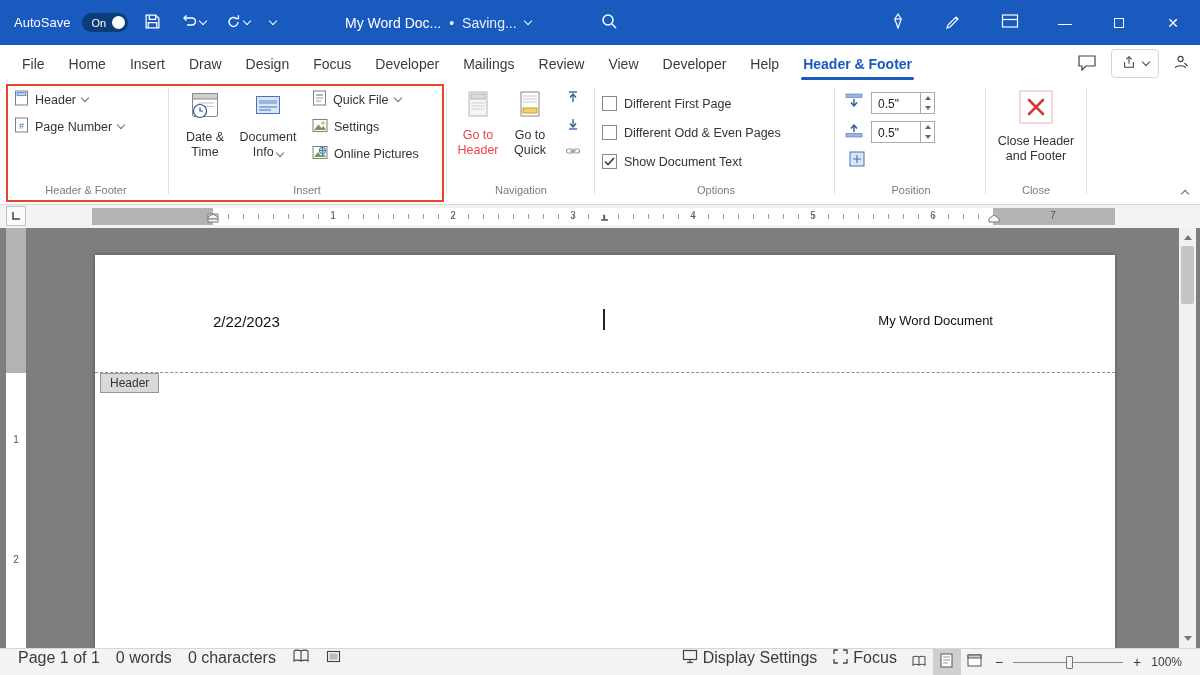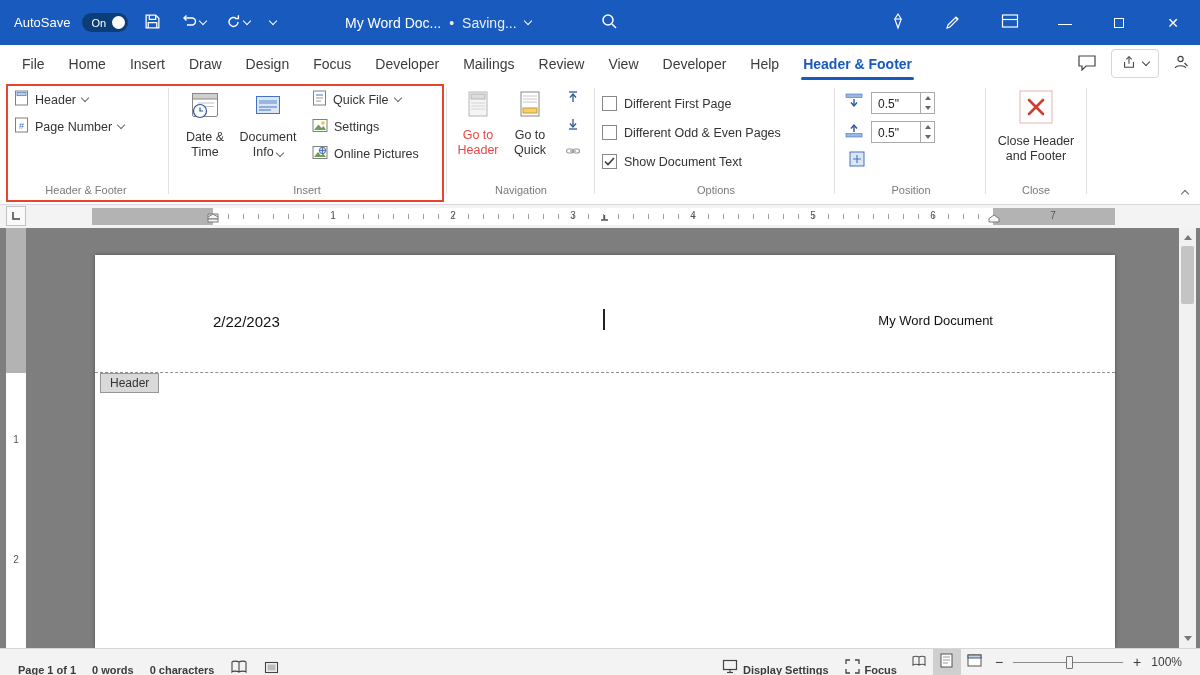--- a/index.html
+++ b/index.html
@@ -81,21 +81,21 @@
   .hdr-tag{position:absolute;left:5px;top:118px;background:#d9d9d9;border:1px solid #969696;font-size:12px;color:#333;padding:2px 9px;}
   .scroll{position:absolute;right:4px;top:0;width:17px;height:420px;background:#f1f1f1;}
   .sarrow{position:absolute;left:0;width:17px;height:15px;display:flex;align-items:center;justify-content:center;cursor:pointer;background:none;border:none;}
   .sarrow.up{top:2px;} .sarrow.down{bottom:2px;}
   .sarrow.up::after{content:"";border-left:4px solid transparent;border-right:4px solid transparent;border-bottom:5px solid #777;}
   .sarrow.down::after{content:"";border-left:4px solid transparent;border-right:4px solid transparent;border-top:5px solid #777;}
   .sthumb{position:absolute;left:2px;top:18px;width:13px;height:58px;background:#c4c4c4;border-radius:2px;cursor:grab;}
 
   
   .statusbar{position:absolute;bottom:0;left:0;width:1200px;height:27px;background:#f3f3f3;border-top:1px solid #d6d6d6;display:flex;align-items:center;font-size:12px;color:#3b3b3b;padding:0 10px;}
-  .sb-item{display:flex;align-items:flex-end;gap:5px;background:none;border:none;font-size:11px;color:#3b3b3b;cursor:pointer;padding:0 8px;height:27px;font-weight:bold;}
+  .sb-item{display:flex;align-items:flex-start;gap:5px;background:none;border:none;font-size:16px;color:#3b3b3b;cursor:pointer;padding:0 8px;height:27px;}
   .sb-right{margin-left:auto;display:flex;align-items:center;}
   .viewbtn{width:28px;height:27px;display:flex;align-items:center;justify-content:center;background:none;border:none;cursor:pointer;}
   .viewbtn.active{background:#cfcfcf;}
   .zslider{position:relative;width:110px;height:27px;cursor:pointer;margin:0 4px;}
   .ztrack{position:absolute;left:0;right:0;top:13px;height:1.5px;background:#8b8b8b;}
   .ztick{position:absolute;left:50%;top:9px;width:1.5px;height:9px;background:#8b8b8b;}
   .zthumb{position:absolute;left:48%;top:7px;width:7px;height:13px;background:#f3f3f3;border:1px solid #767676;border-radius:1px;cursor:grab;}
   .zbtn{background:none;border:none;font-size:14px;color:#3b3b3b;cursor:pointer;padding:0 6px;}
   .zoomlbl{padding:0 8px 0 4px;cursor:pointer;}
 </style>

